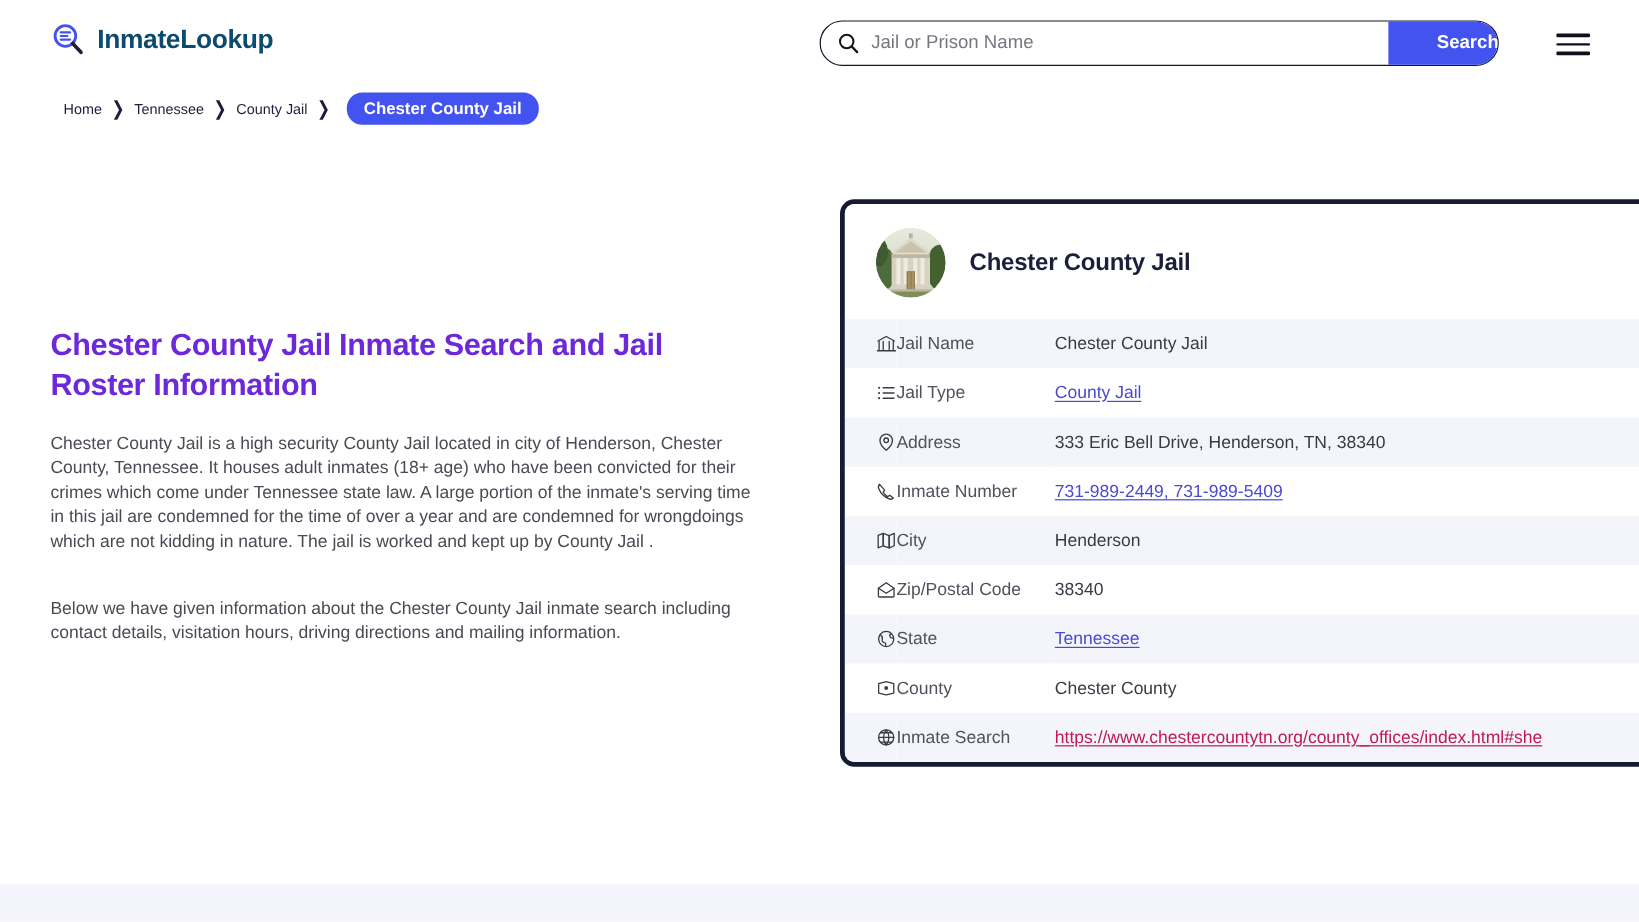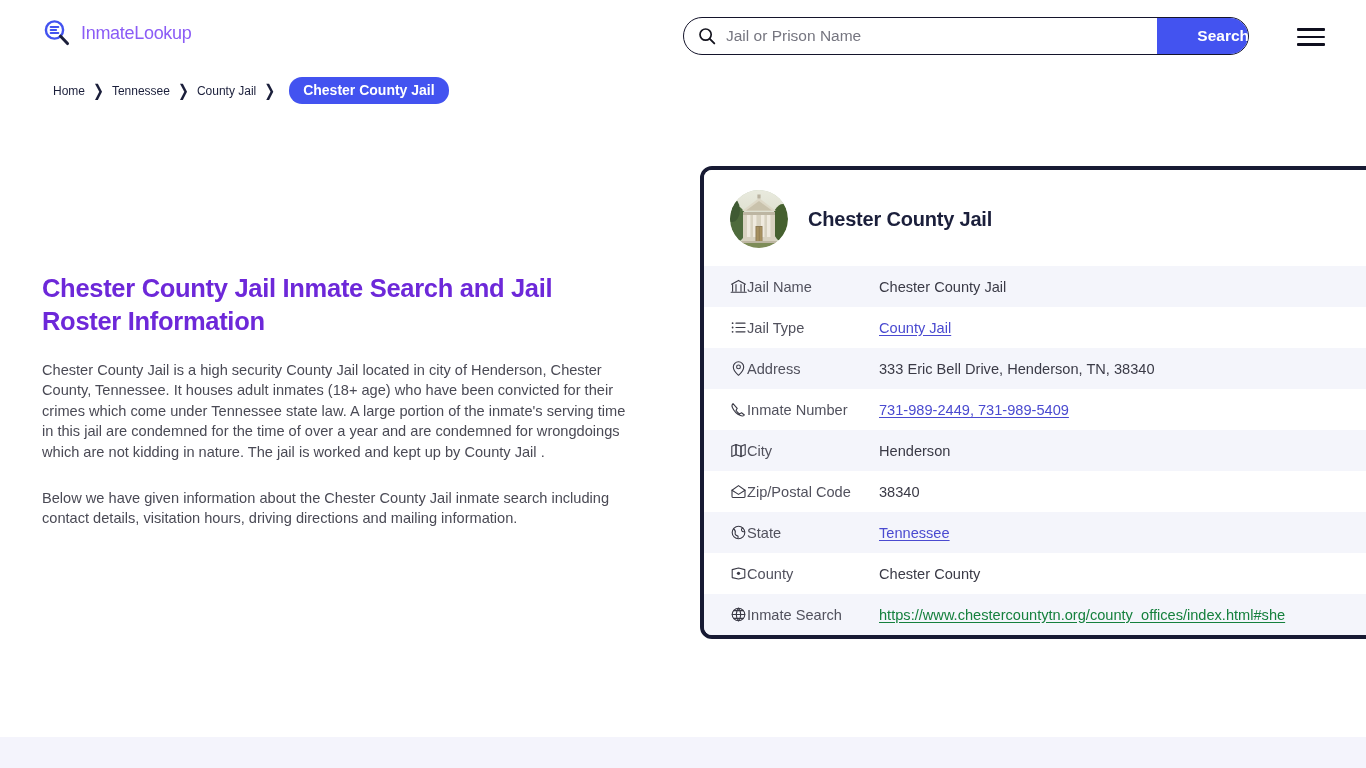--- a/index.html
+++ b/index.html
@@ -27,23 +27,23 @@
     position: absolute;
     left: 42px;
     top: 18px;
     display: flex;
     align-items: center;
     gap: 9px;
     text-decoration: none;
   }
   .brand-icon { width: 30px; height: 30px; display: block; }
   .brand-text {
-    font-size: 18px;
-    font-weight: 400;
-    color: #8b5cf6;
+    font-size: 22px;
+    font-weight: 700;
+    color: #0c4a6e;
     letter-spacing: -0.3px;
     line-height: 1;
   }
 
   .searchbar {
     position: absolute;
     left: 683px;
     top: 17px;
     width: 566px;
     height: 38px;
@@ -157,21 +157,21 @@
     font-weight: 700;
     color: #6d28d9;
     letter-spacing: -0.3px;
     margin-bottom: 22px;
     max-width: 580px;
   }
   .para {
     font-size: 14.6px;
     line-height: 20.4px;
     color: #4a4a55;
-    margin-bottom: 26px;
+    margin-bottom: 36px;
     max-width: 590px;
   }
   .para:last-child { margin-bottom: 0; }
 
   
   .info-card {
     position: absolute;
     left: 700px;
     top: 166px;
     width: 720px;            
@@ -227,21 +227,21 @@
     color: #3a3a46;
     white-space: nowrap;
     vertical-align: middle;
     padding-right: 12px;
   }
   .cell-value a {
     color: #4a4ad0;
     text-decoration: underline;
     text-underline-offset: 2px;
   }
-  .cell-value a.plain-link { color: #15803d; text-align: center; }
+  .cell-value a.plain-link { color: #be185d; text-align: center; }
 
   
   .footer-band {
     position: absolute;
     left: 0;
     top: 737px;
     width: 1366px;
     height: 31px;
     background: #f4f4fc;
   }

